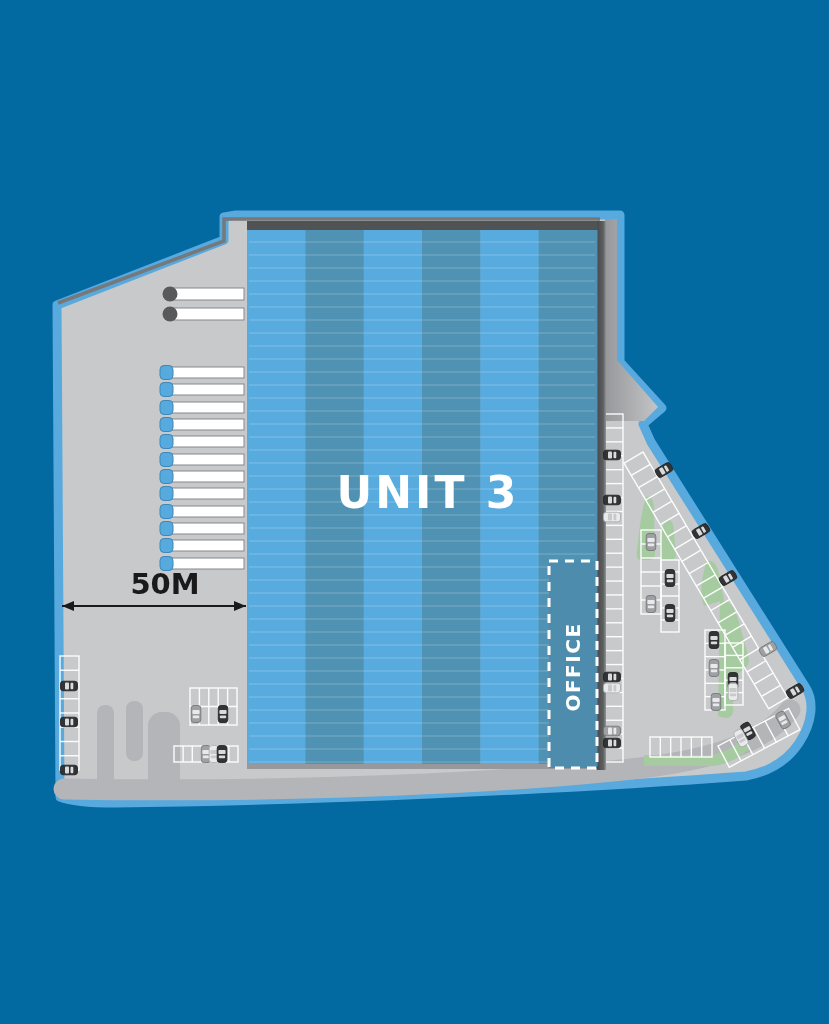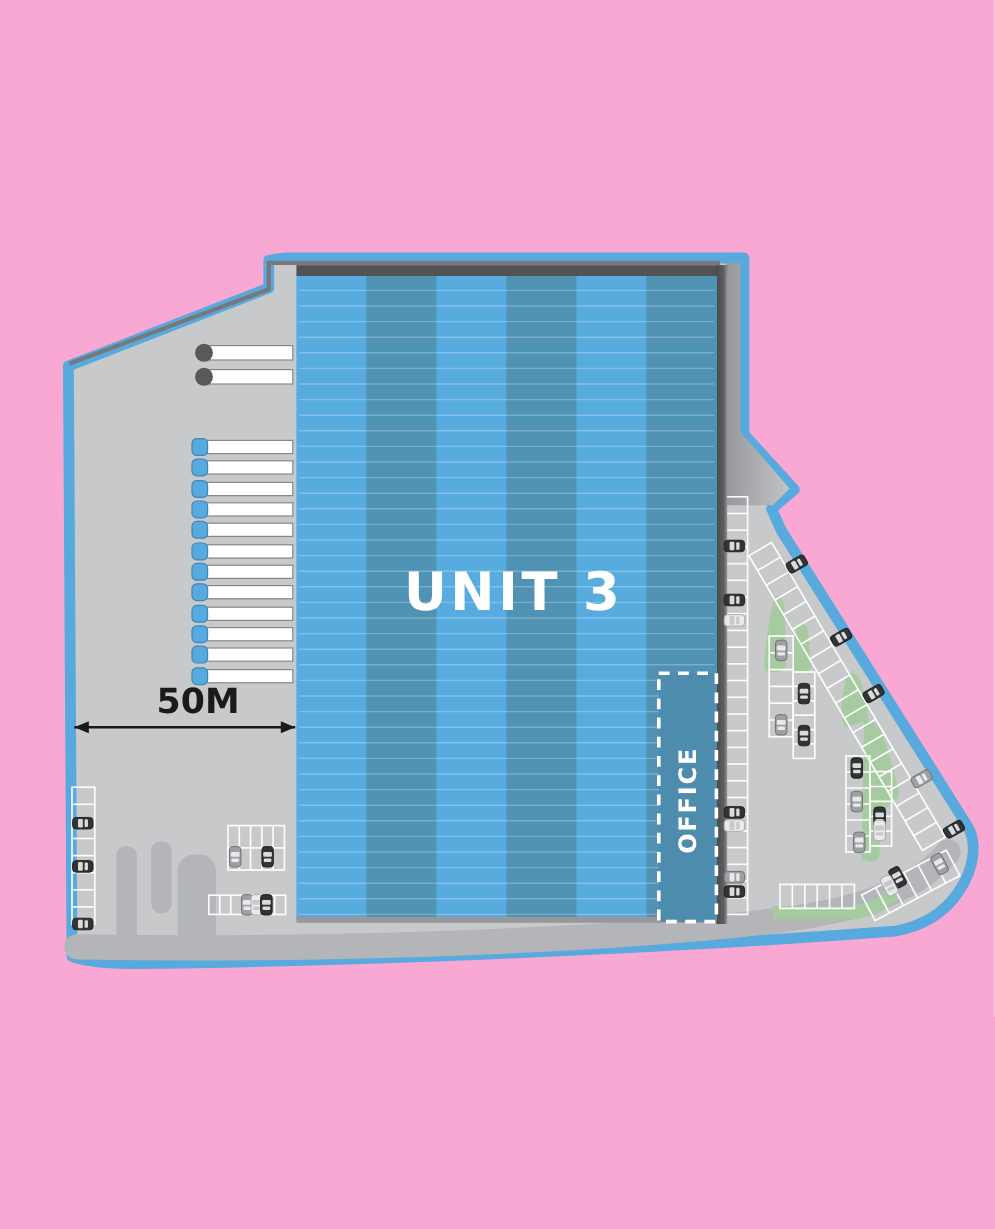--- a/index.html
+++ b/index.html
@@ -1,16 +1,16 @@
 <!DOCTYPE html>
 <html style="--boundary: #57A9DE; --pavement: #C7C9CB; --road: #B3B5B8; --road_dark: #B7B9BB; --edge_dark: #76787A; --roof_edge: #515254; --stripe_light: #57ABDF; --stripe_dark: #5092B3; --office_fill: #4E8CAE; --green: #A6CBA0; --stall_line: #FFFFFF; --dock_bar: #FFFFFF; --dock_bar_stroke: #85878A; --dock_cap_blue: #56AADE; --dock_cap_gray: #58595B; --car_dark_body: #313335; --car_silver_body: #9EA0A3; --car_white_body: #E9EAEB; --text_dark: #1A1A1A; --text_light: #FFFFFF;"><head>
 <meta charset="utf-8">
 <style>
   html,body{margin:0;padding:0;background:#ffffff;}
-  .stage{width:829px;height:1024px;position:relative;margin:0 auto;background:#f9a8d4;overflow:hidden;}
+  .stage{width:829px;height:1024px;position:relative;margin:0 auto;background:#0369a1;overflow:hidden;}
   svg{display:block;}
   text{font-family:"DejaVu Sans","Liberation Sans",sans-serif;}
   .unit-label{font-size:44px;font-weight:bold;letter-spacing:3px;fill:#ffffff;}
   .office-label{font-size:20px;font-weight:bold;letter-spacing:1.5px;fill:#ffffff;}
   .dim-label{font-size:29px;font-weight:bold;fill:#1a1a1a;}
 </style>
 </head>
 <body>
 
 <div class="stage">

